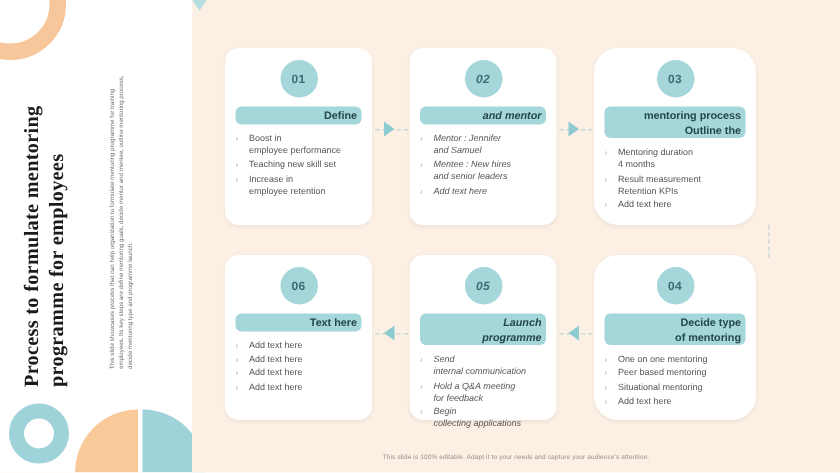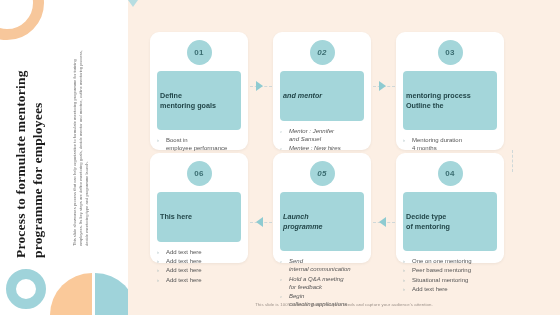--- a/index.html
+++ b/index.html
@@ -121,24 +121,24 @@
 
   .card {
     position: absolute;
     background: #ffffff;
     border-radius: 9px;
     box-shadow: 0 1px 3px rgba(0,0,0,0.06);
     box-sizing: border-box;
     padding: 8px 7px 7px 7px;
   }
   .card.top  { top: 32px;  height: 118px; }
-  .card.bot  { top: 153px; height: 110px; }
+  .card.bot  { top: 170px; height: 110px; }
   .card.c1 { left: 22px;  width: 98px; }
   .card.c2 { left: 145px; width: 98px; font-style: italic; }
-  .card.c3 { left: 268px; width: 108px; }
+  .card.c3 { left: 268px; width: 108px; border-radius: 16px; }
 
   .step-badge {
     width: 25px;
     height: 25px;
     border-radius: 50%;
     background: #a4d6da;
     color: #3b6e72;
     font-size: 8px;
     font-weight: bold;
     display: flex;
@@ -147,22 +147,22 @@
     margin: 0 auto 6px auto;
     letter-spacing: 0.3px;
   }
   .step-banner {
     background: #a4d6da;
     border-radius: 4px;
     color: #23474a;
     font-size: 7.2px;
     font-weight: bold;
     line-height: 9.5px;
-    text-align: left;
-    padding: 20px 3px;
+    text-align: right;
+    padding: 1px 3px;
     margin: 0 0 6px 0;
   }
   .bullets {
     list-style: none;
     margin: 0;
     padding: 0;
   }
   .bullets li {
     position: relative;
     padding-left: 9px;
@@ -264,21 +264,20 @@
       <div class="chev-arrow chev-right a1"></div>
       <div class="chev-arrow chev-right a2"></div>
       <div class="chev-arrow chev-left a3"></div>
       <div class="chev-arrow chev-left a4"></div>
       <div class="chev-down a-down"></div>
 
       <div class="card top c1">
         <div class="step-badge">01</div>
         <div class="step-banner">
           <div>Define</div>
-          <div>mentoring goals</div>
         </div>
         <ul class="bullets">
           <li><span class="chev">›</span><span>Boost in<br>employee performance</span></li>
           <li><span class="chev">›</span><span>Teaching new skill set</span></li>
           <li><span class="chev">›</span><span>Increase in<br>employee retention</span></li>
         </ul>
       </div>
 
       <div class="card top c2">
         <div class="step-badge">02</div>
@@ -301,21 +300,21 @@
         <ul class="bullets">
           <li><span class="chev">›</span><span>Mentoring duration<br>4 months</span></li>
           <li><span class="chev">›</span><span>Result measurement<br>Retention KPIs</span></li>
           <li><span class="chev">›</span><span>Add text here</span></li>
         </ul>
       </div>
 
       <div class="card bot c1">
         <div class="step-badge">06</div>
         <div class="step-banner">
-          <div>This here</div>
+          <div>Text here</div>
         </div>
         <ul class="bullets">
           <li><span class="chev">›</span><span>Add text here</span></li>
           <li><span class="chev">›</span><span>Add text here</span></li>
           <li><span class="chev">›</span><span>Add text here</span></li>
           <li><span class="chev">›</span><span>Add text here</span></li>
         </ul>
       </div>
 
       <div class="card bot c2">

